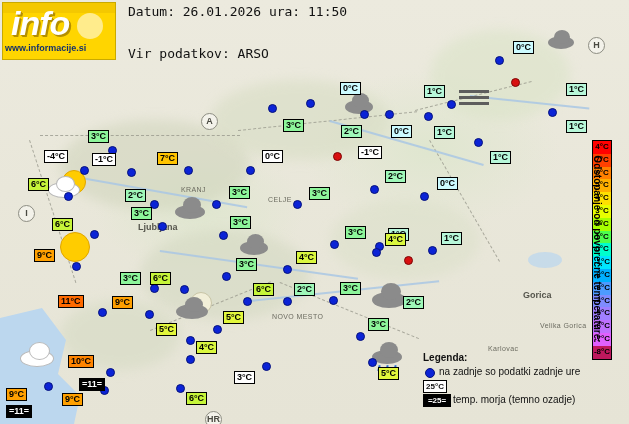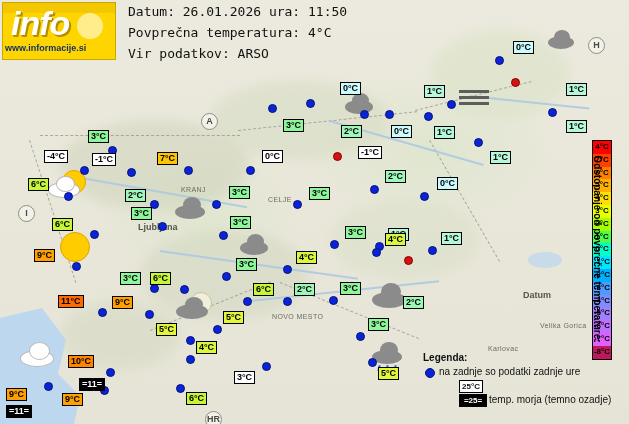--- a/index.html
+++ b/index.html
@@ -61,21 +61,21 @@
   .legend{position:absolute;left:423px;top:352px;width:196px;font-size:10px;color:#111;}
   .legend-title{font-weight:bold;margin-bottom:2px;}
   .legend-row{position:relative;height:14px;line-height:14px;padding-left:16px;}
   .legend-row .mk{position:absolute;left:2px;top:3px;}
   .legend-row .mk.blue{width:8px;height:8px;border-radius:50%;background:#0b23d6;border:1px solid #06127c;}
   .legend-row .mk.red{width:8px;height:8px;border-radius:50%;background:#d81010;border:1px solid #7d0606;}
   .legend-row .mk.chipw{left:0;top:1px;width:22px;height:11px;line-height:11px;background:#fff;border:1px solid #000;
     font-size:8px;font-weight:bold;text-align:center;}
   .legend-row .mk.chipk{left:0;top:1px;width:26px;height:11px;line-height:11px;background:#000;color:#fff;border:1px solid #000;
     font-size:8px;font-weight:bold;text-align:center;}
-  .legend-row.pad{padding-left:30px;margin-left:36px;}
+  .legend-row.pad{padding-left:30px;}
 
   
   .scale{position:absolute;left:592px;top:140px;width:18px;height:218px;border:1px solid #000;}
   .scale .band{width:100%;height:12.8px;font-size:8px;font-weight:bold;color:#000;text-align:center;line-height:12.8px;}
   .scale-caption{position:absolute;left:606px;top:140px;width:218px;height:18px;transform:rotate(90deg);
     transform-origin:0 0;font-size:10px;font-weight:bold;color:#000;text-align:center;line-height:18px;white-space:nowrap;}
 </style>
 </head>
 <body>
 
@@ -104,21 +104,21 @@
   <div class="river" style="left:250px;top:300px;width:190px;transform:rotate(-6deg);"></div>
   <div class="river" style="left:330px;top:120px;width:160px;transform:rotate(16deg);"></div>
   <div class="river" style="left:470px;top:95px;width:120px;transform:rotate(6deg);"></div>
 
   <div class="countrycode" style="left:201px;top:113px;">A</div>
   <div class="countrycode" style="left:18px;top:205px;">I</div>
   <div class="countrycode" style="left:588px;top:37px;">H</div>
   <div class="countrycode" style="left:205px;top:411px;">HR</div>
 
   <div class="city-label" style="left:117px;top:222px;">Ljubljana</div>
-  <div class="city-label" style="left:502px;top:290px;">Datum</div>
+  <div class="city-label" style="left:502px;top:290px;">Gorica</div>
   <div class="town" style="left:181px;top:186px;">KRANJ</div>
   <div class="town" style="left:268px;top:196px;">CELJE</div>
   <div class="town" style="left:272px;top:313px;">NOVO MESTO</div>
   <div class="town" style="left:540px;top:322px;">Velika Gorica</div>
   <div class="town" style="left:488px;top:345px;">Karlovac</div>
 
   <div class="wicon" style="left:548px;top:28px;">
     <div class="cloud" style="left:0;top:8px;width:26px;height:13px;"></div>
     <div class="cloud" style="left:6px;top:2px;width:16px;height:14px;"></div>
   </div>
@@ -273,21 +273,20 @@
       <div class="chip" style="left: 6px; top: 405px; background: rgb(0, 0, 0); color: rgb(255, 255, 255);">=11=</div>
     </div>
 
   <div class="logo">
     <div class="bar"></div>
     <div class="dotinfo"></div>
     <div class="word">info</div>
     <div class="site">www.informacije.si</div>
   </div>
   <div class="hdr hdr1">Datum: 26.01.2026 ura: 11:50</div>
-  <div class="hdr hdr2">Povprečna temperatura: 4°C</div>
   <div class="hdr hdr3">Vir podatkov: ARSO</div>
 
   <div class="legend">
     <div class="legend-title">Legenda:</div>
     <div class="legend-row">
       <span class="mk blue"></span>
       <span>na zadnje so podatki zadnje ure</span>
     </div>
     <div class="legend-row pad">
       <span class="mk chipw">25°C</span>

